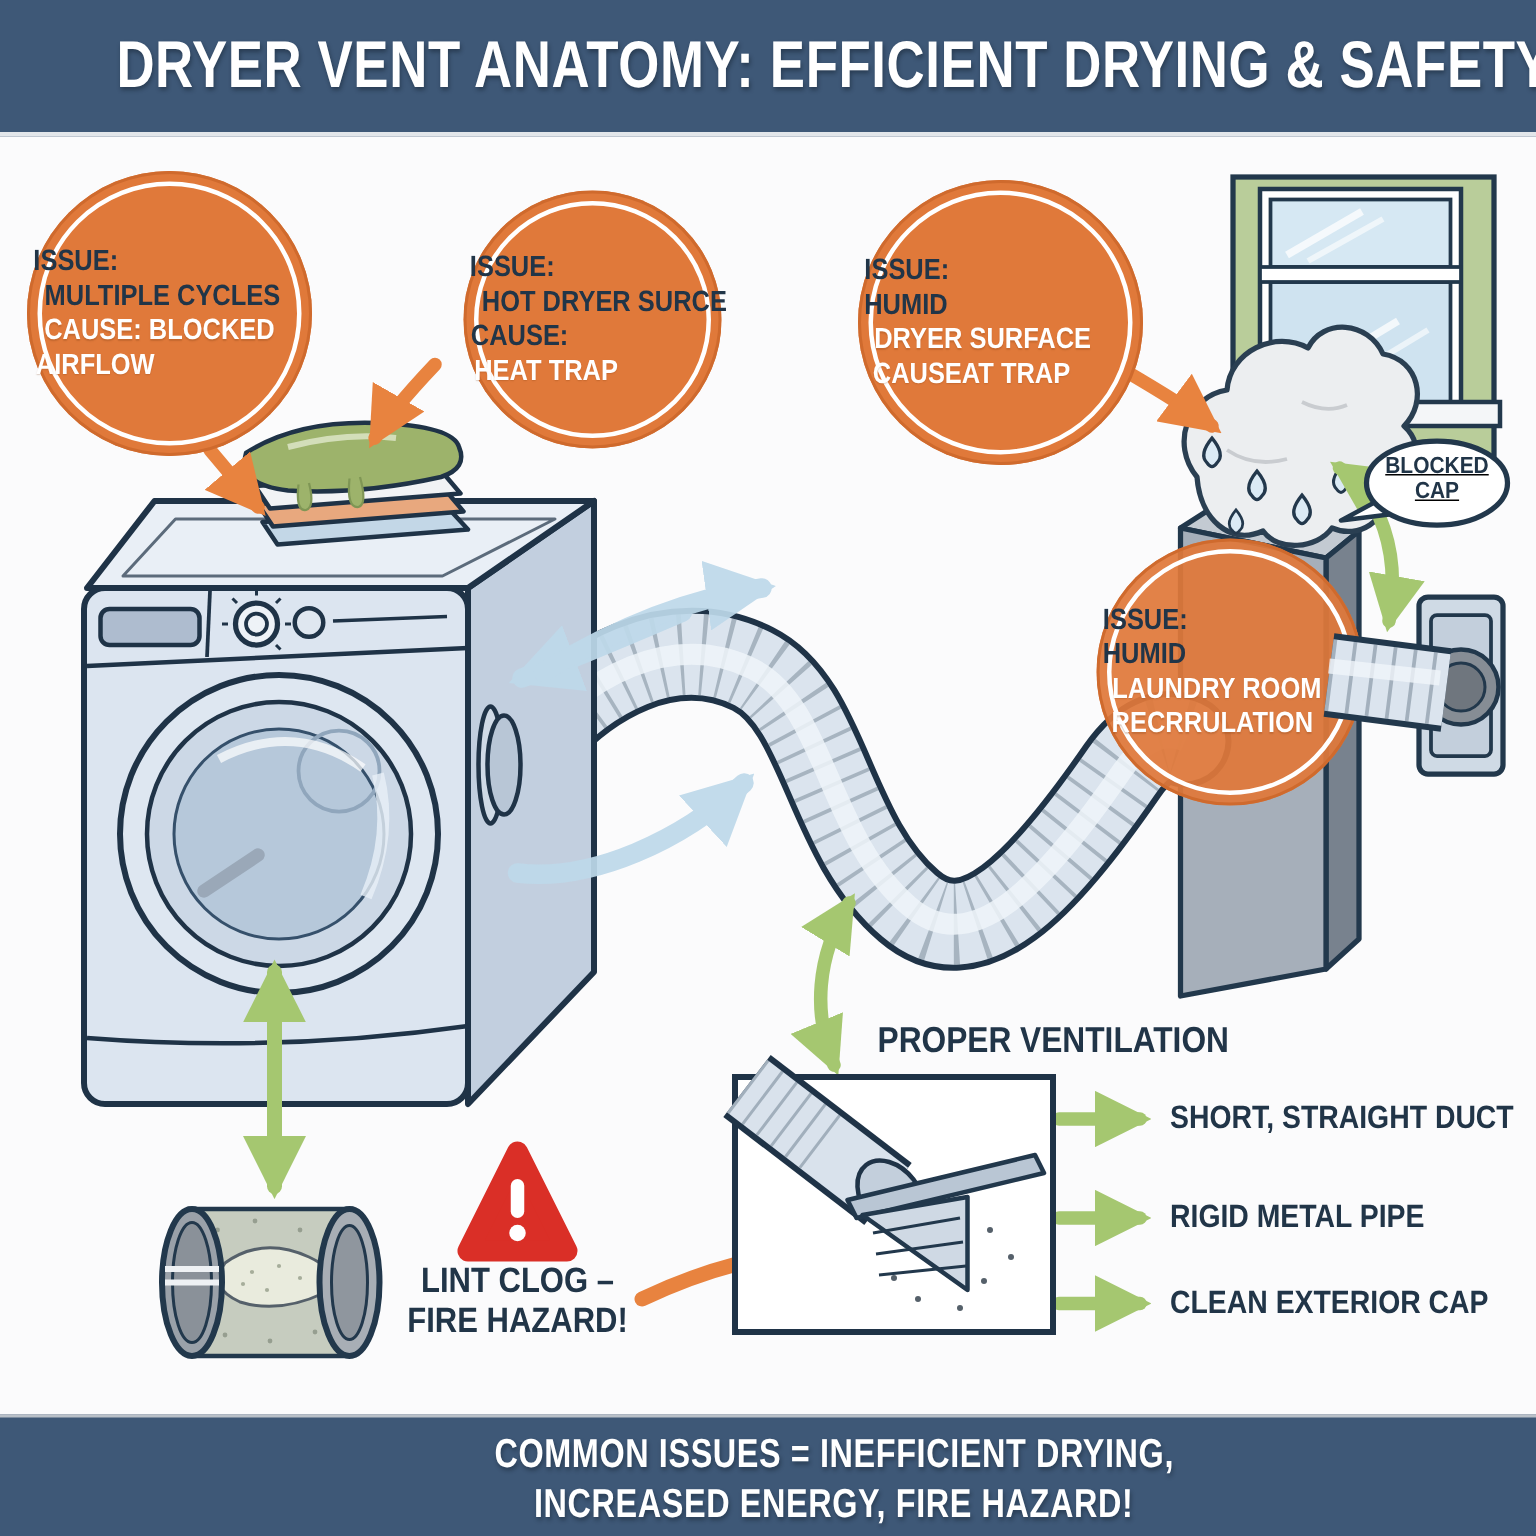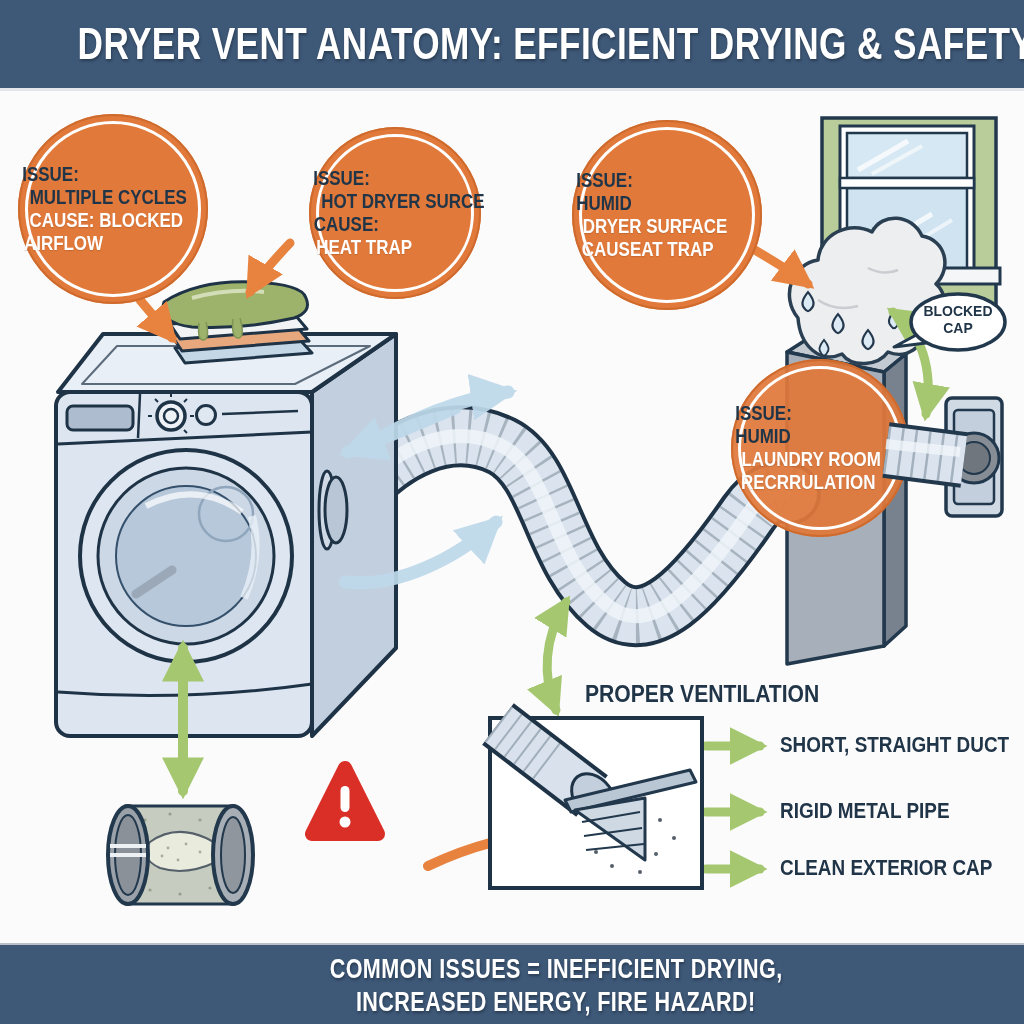--- a/index.html
+++ b/index.html
@@ -19,21 +19,21 @@
   .tone-navy{color:#213548;}
   .tone-white{color:#ffffff;text-shadow:0 1px 1px rgba(120,60,20,.25);}
   .translucent{background:rgba(224,121,58,.93);}
   
   .navy-label{color:#213548;font-weight:700;transform-origin:left center;transform:scaleX(.88);white-space:nowrap;}
   .center-label{color:#213548;font-weight:700;text-align:center;transform:scaleX(.88);white-space:nowrap;}
   #proper-vent-heading{font-size:24px;}
   .check-label{font-size:21.5px;}
   #lint-label{width:200px;text-align:center;}
   #lint-label div{font-size:23.5px;}
-  #blocked-cap-label{width:96px;text-align:center;}
+  #blocked-cap-label{width:96px;text-align:center;text-decoration:underline;}
   #blocked-cap-label div{color:#213548;font-weight:700;font-size:15.5px;line-height:1.12;transform:scaleX(.9);}
   svg{position:absolute;left:0;top:0;}
   #art{z-index:10;}
   #overlay-art{z-index:30;}
   .txt-layer{z-index:40;}
 </style>
 </head>
 <body>
 
 <div id="canvas">
@@ -283,19 +283,23 @@
     <div>BLOCKED</div>
     <div>CAP</div>
   </div>
 
   <div class="abs txt-layer navy-label" id="proper-vent-heading" style="left:585px;top:680px;">PROPER VENTILATION</div>
 
   <div class="abs txt-layer navy-label check-label" style="left:780px;top:733px;">SHORT, STRAIGHT DUCT</div>
   <div class="abs txt-layer navy-label check-label" style="left:780px;top:799px;">RIGID METAL PIPE</div>
   <div class="abs txt-layer navy-label check-label" style="left:780px;top:856px;">CLEAN EXTERIOR CAP</div>
 
+  <div class="abs txt-layer" id="lint-label" style="left:245px;top:840px;">
+    <div class="center-label">LINT CLOG –</div>
+    <div class="center-label">FIRE HAZARD!</div>
+  </div>
 
   <div id="bottom-banner" class="abs banner">
     <div class="banner-text">COMMON ISSUES = INEFFICIENT DRYING,</div>
     <div class="banner-text">INCREASED ENERGY, FIRE HAZARD!</div>
   </div>
 
 </div>
 
 </body></html>

